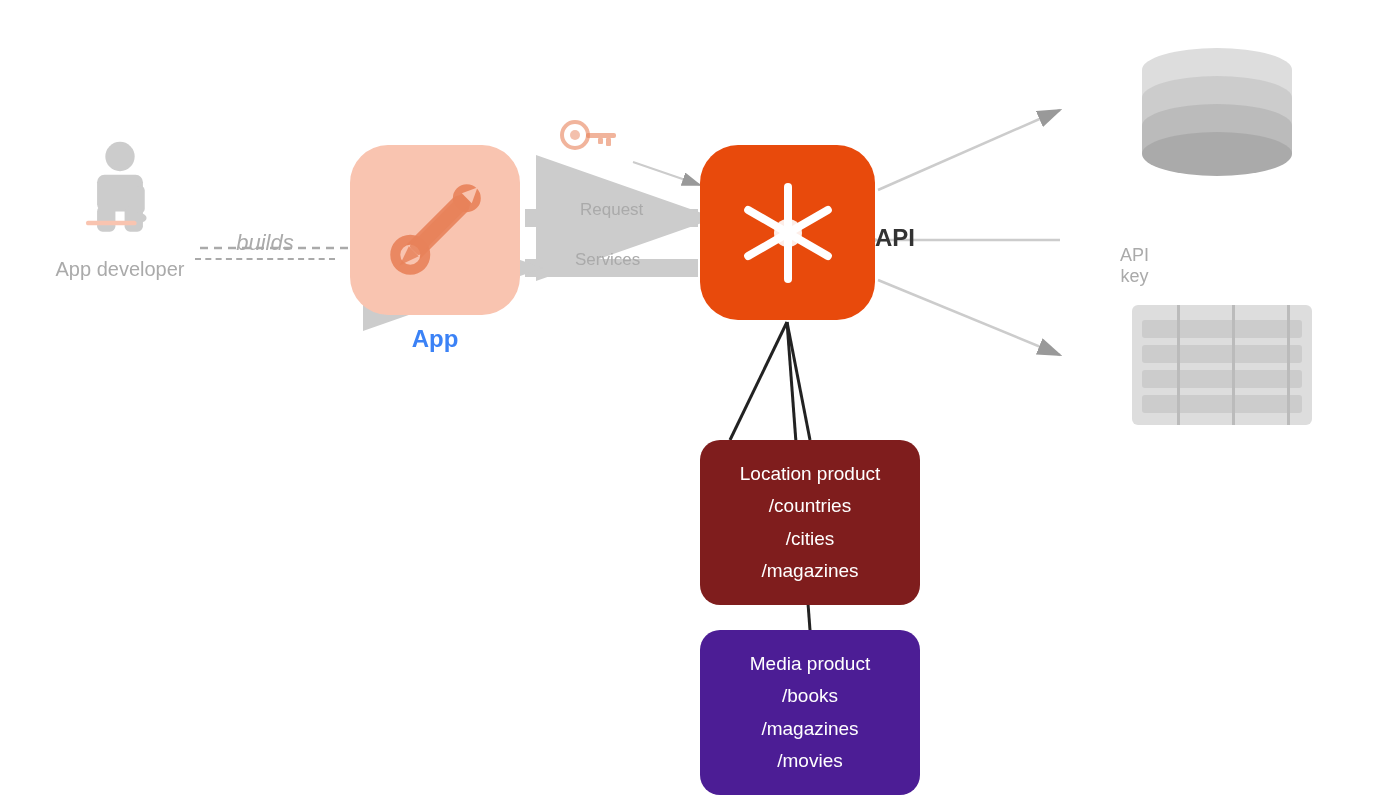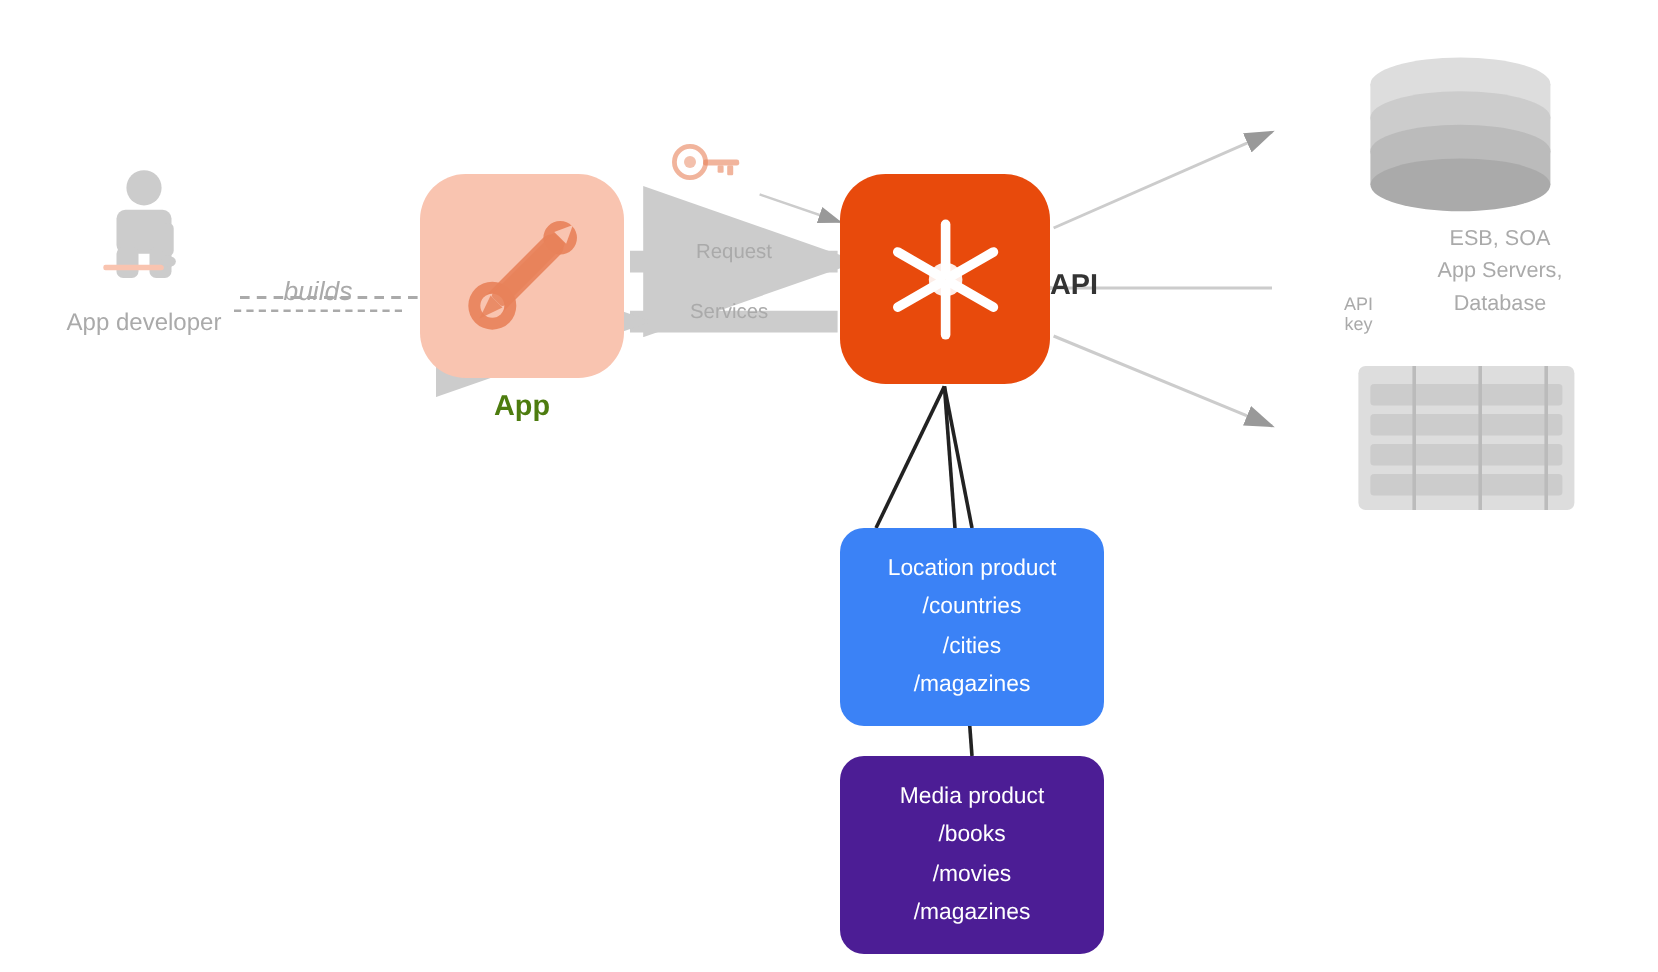--- a/index.html
+++ b/index.html
@@ -78,21 +78,21 @@
       height: 170px;
       background: #f9c4b0;
       border-radius: 38px;
       display: flex;
       align-items: center;
       justify-content: center;
       position: relative;
     }
 
     .app-label {
-      color: #4d7c0f;
+      color: #3b82f6;
       font-size: 24px;
       font-weight: bold;
       margin-top: 10px;
     }
 
     
     .api-icon-container {
       position: absolute;
       left: 700px;
       top: 145px;
@@ -117,21 +117,21 @@
       font-weight: bold;
       margin-top: 10px;
     }
 
     
     .api-key-label {
       position: absolute;
       left: 560px;
       top: 130px;
       color: #aaa;
-      font-size: 15px;
+      font-size: 18px;
       text-align: center;
     }
 
     
     .backend-label {
       position: absolute;
       right: 60px;
       top: 420px;
       color: #888;
       font-size: 26px;
@@ -163,21 +163,21 @@
       font-size: 18px;
       text-align: center;
       line-height: 1.5;
     }
 
     
     .location-box {
       position: absolute;
       left: 700px;
       top: 440px;
-      background: #3b82f6;
+      background: #7f1d1d;
       border-radius: 20px;
       padding: 18px 30px;
       text-align: center;
       width: 220px;
     }
 
     .location-box-text {
       color: #fff;
       font-size: 19px;
       line-height: 1.7;
@@ -312,25 +312,20 @@
 
         <rect x="61" y="15" width="8" height="50" rx="4" fill="white" transform="rotate(60, 65, 65)"></rect>
         <rect x="61" y="65" width="8" height="50" rx="4" fill="white" transform="rotate(60, 65, 65)"></rect>
         <rect x="61" y="15" width="8" height="50" rx="4" fill="white" transform="rotate(120, 65, 65)"></rect>
         <rect x="61" y="65" width="8" height="50" rx="4" fill="white" transform="rotate(120, 65, 65)"></rect>
       </svg>
     </div>
     <span class="api-label">API</span>
   </div>
 
-  <div class="esb-label">
-    <span style="white-space:pre-line;">ESB, SOA
-App Servers,
-Database</span>
-  </div>
 
   <div class="database-icon">
     <svg width="190" height="150" viewBox="0 0 190 150">
 
       <ellipse cx="95" cy="30" rx="75" ry="22" fill="#ddd"></ellipse>
       <rect x="20" y="30" width="150" height="28" fill="#ddd"></rect>
       <ellipse cx="95" cy="58" rx="75" ry="22" fill="#ccc"></ellipse>
       <rect x="20" y="58" width="150" height="28" fill="#ccc"></rect>
       <ellipse cx="95" cy="86" rx="75" ry="22" fill="#bbb"></ellipse>
       <rect x="20" y="86" width="150" height="28" fill="#bbb"></rect>
@@ -361,18 +356,18 @@
       <div>/countries</div>
       <div>/cities</div>
       <div>/magazines</div>
     </div>
   </div>
 
   <div class="media-box">
     <div class="media-box-text">
       <div>Media product</div>
       <div>/books</div>
+      <div>/magazines</div>
       <div>/movies</div>
-      <div>/magazines</div>
     </div>
   </div>
 
 </div>
 
 </body></html>

